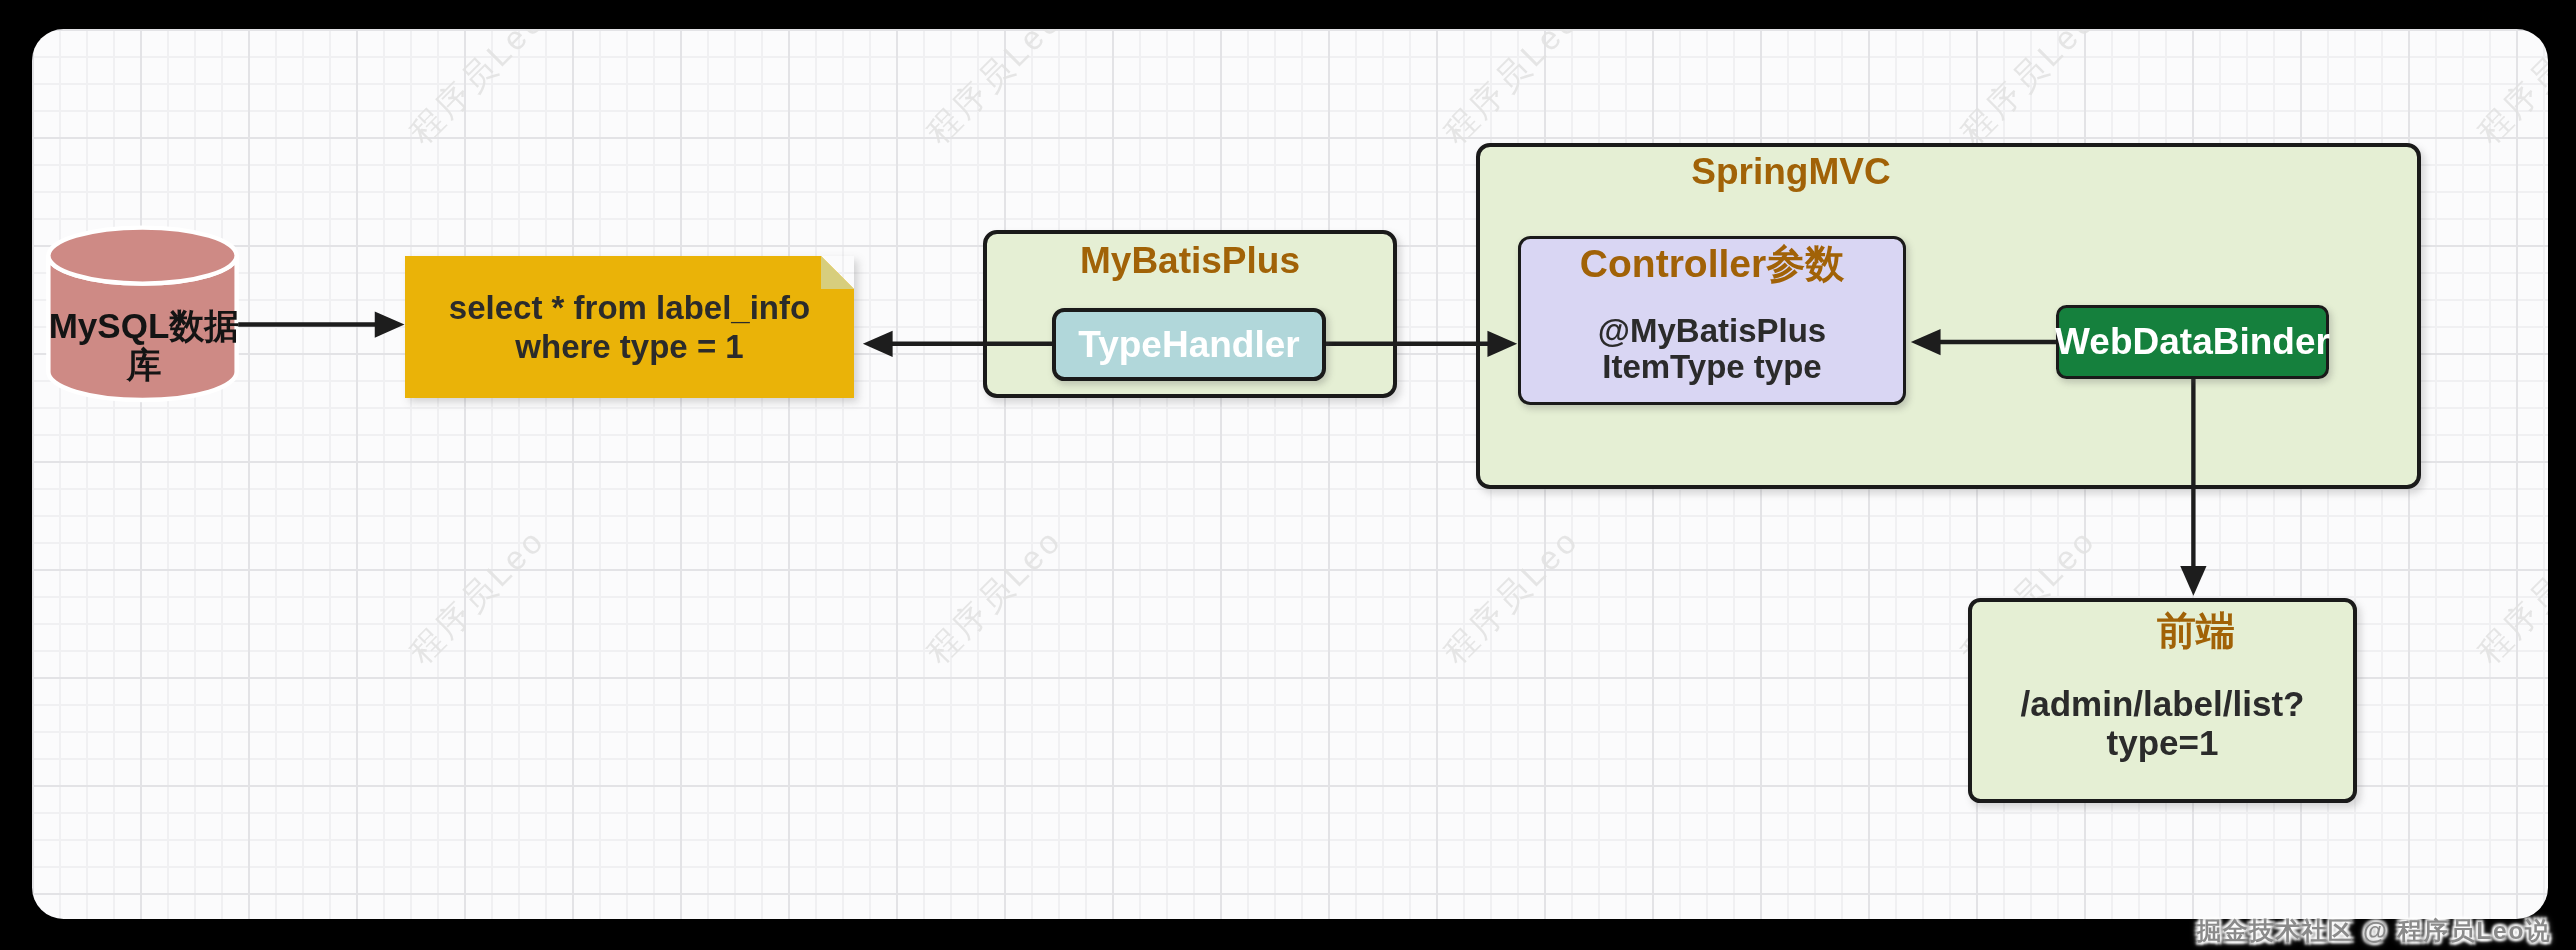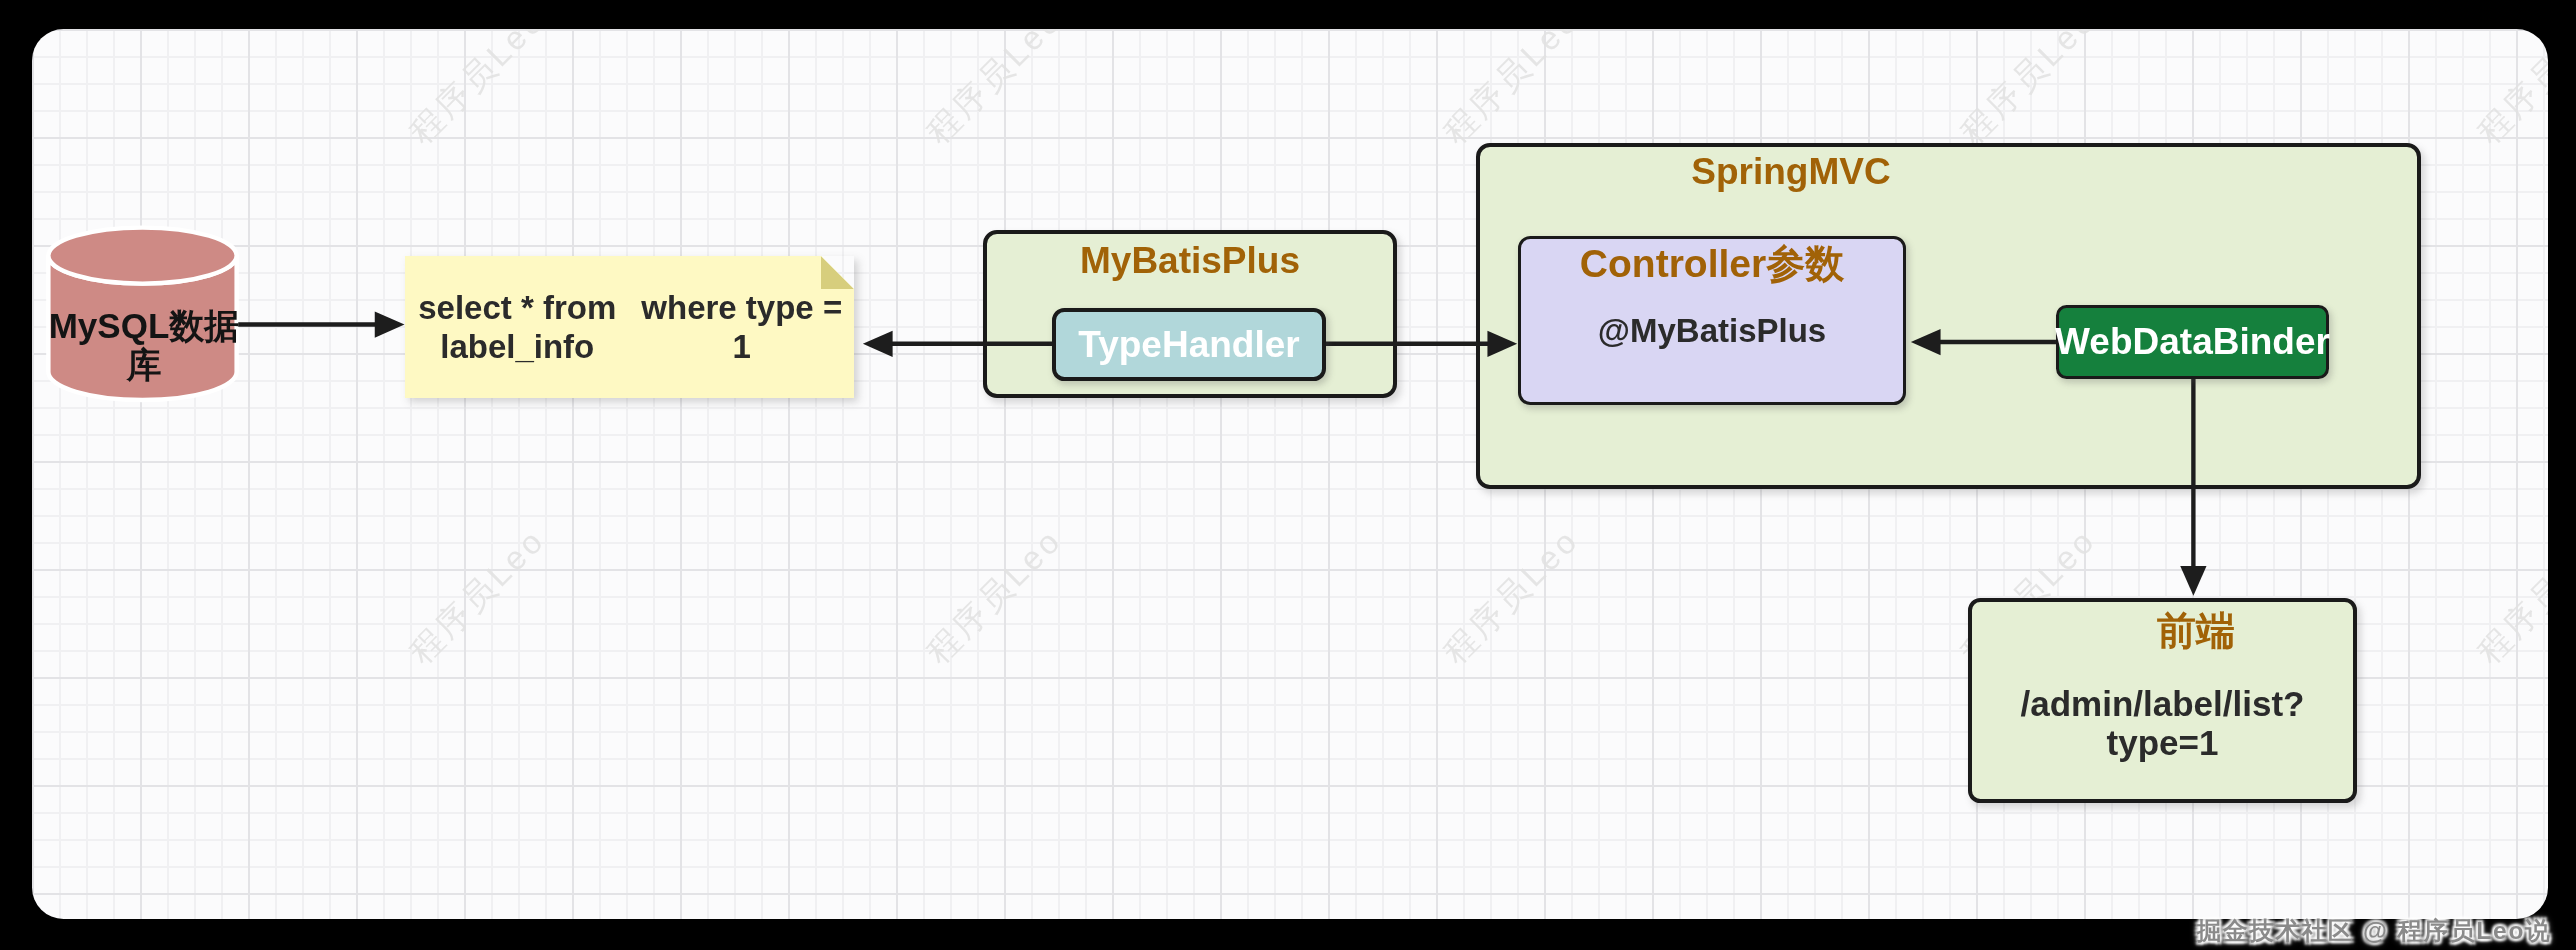--- a/index.html
+++ b/index.html
@@ -61,23 +61,23 @@
     position:absolute;
     text-align:center;
     font-weight:600;
     color:#2B2B2B;
     z-index:4;
   }
 
   
   .note{
     position:absolute;left:405px;top:256px;width:449px;height:142px;
-    background:#fef9c3;
+    background:#eab308;
     clip-path:polygon(0 0, calc(100% - 33px) 0, 100% 33px, 100% 100%, 0 100%);
-    display:flex;flex-direction:row;align-items:center;justify-content:center;
+    display:flex;flex-direction:column;align-items:center;justify-content:center;
     z-index:2;
   }
   .note-shadow{
     position:absolute;left:405px;top:256px;width:449px;height:142px;
     box-shadow:3.5px 4.4px 7.9px rgba(90,90,90,.25);
     z-index:1;
   }
   .note-fold{
     position:absolute;right:0;top:0;width:33px;height:33px;
     background:#D7CE7D;
@@ -142,20 +142,21 @@
   <div class="inner-box" style="left:1052px;top:308px;width:274px;height:73px;background:#B1D7DA;">
     <span class="white-text">TypeHandler</span>
   </div>
 
   <div class="container-green" style="left:1476px;top:143px;width:945px;height:346px;"></div>
   <div class="title-text" style="left:1616px;top:151px;width:350px;font-size:37px;">SpringMVC</div>
 
   <div class="inner-box" style="left:1518px;top:236px;width:388px;height:169px;background:#D9D6F3;border-width:3.5px;"></div>
   <div class="title-text" style="left:1518px;top:243px;width:388px;font-size:39px;">Controller参数</div>
   <div class="body-text" style="left:1518px;top:312px;width:388px;font-size:33px;line-height:37px;">@MyBatisPlus</div>
+  <div class="body-text" style="left:1518px;top:348px;width:388px;font-size:33px;line-height:37px;">ItemType type</div>
 
   <div class="inner-box" style="left:2056px;top:305px;width:273px;height:74px;background:#15803d;border-width:3.5px;border-radius:10.5px;">
     <span class="white-text">WebDataBinder</span>
   </div>
 
   <div class="container-green" style="left:1968px;top:598px;width:389px;height:205px;border-radius:12.3px;"></div>
   <div class="title-text" style="left:1968px;top:610px;width:456px;font-size:39px;">前端</div>
   <div class="body-text" style="left:1968px;top:684px;width:389px;font-size:35px;line-height:39px;">/admin/label/list?type=1</div>
 
   <svg class="arrows" width="2576" height="950" viewBox="0 0 2944 1086">

